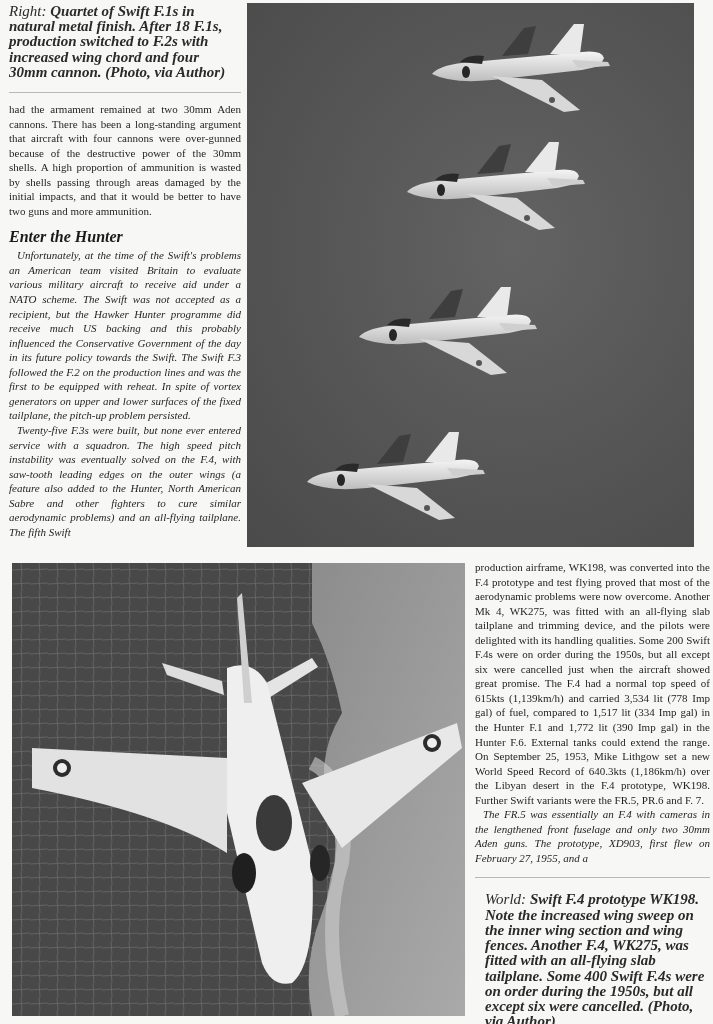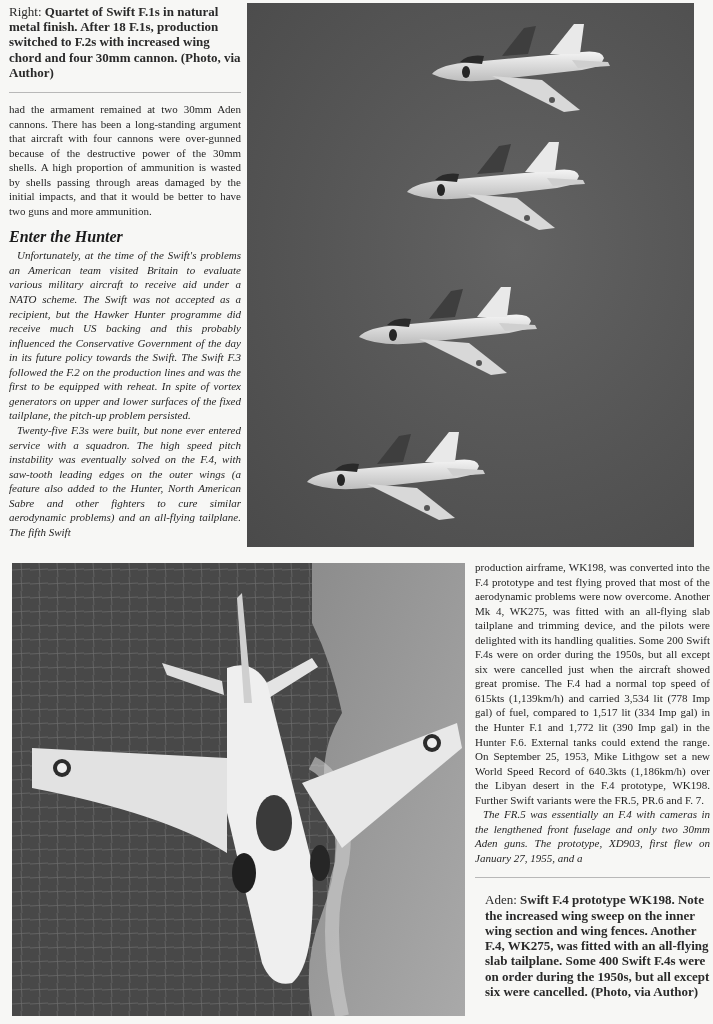--- a/index.html
+++ b/index.html
@@ -6,21 +6,21 @@
   body {
     width: 713px; height: 1024px; position: relative; overflow: hidden;
     background: #f7f7f5;
     font-family: "Liberation Serif", serif;
     color: #1c1c1c;
   }
   .col-left {
     position: absolute; left: 9px; top: 4px; width: 232px;
   }
   .caption {
-    font-weight: bold; font-size: 13px; line-height: 15.2px;
+    font-style: italic; font-weight: bold; font-size: 15px; line-height: 15.2px;
     color: #2a2a2a; margin: 0 0 0 0;
   }
   .caption .lead { font-weight: normal; }
   .rule { height: 1px; background: #b8b8b8; margin: 12px 0 9px 0; }
   .body-text {
     font-size: 11px; line-height: 14.55px; text-align: justify; margin: 0;
     color: #1f1f1f;
   }
   .body-text.indent { text-indent: 8px; font-style: italic; }
   .heading {
@@ -133,19 +133,19 @@
       <circle cx="50" cy="205" r="9" fill="#2c2c2c"></circle>
       <circle cx="50" cy="205" r="5" fill="#eee"></circle>
       <circle cx="420" cy="180" r="9" fill="#2c2c2c"></circle>
       <circle cx="420" cy="180" r="5" fill="#eee"></circle>
     </g>
   </svg>
 </div>
 
 <div class="col-right">
   <p class="body-text">production airframe, WK198, was converted into the F.4 prototype and test flying proved that most of the aerodynamic problems were now overcome.  Another Mk 4, WK275, was fitted with an all-flying slab tailplane and trimming device, and the pilots were delighted with its handling qualities.  Some 200 Swift F.4s were on order during the 1950s, but all except six were cancelled just when the aircraft showed great promise.  The F.4 had a normal top speed of 615kts (1,139km/h) and carried 3,534 lit (778 Imp gal) of fuel, compared to 1,517 lit (334 Imp gal) in the Hunter F.1 and 1,772 lit (390 Imp gal) in the Hunter F.6.  External tanks could extend the range.  On September 25, 1953, Mike Lithgow set a new World Speed Record of 640.3kts (1,186km/h) over the Libyan desert in the F.4 prototype, WK198.  Further Swift variants were the FR.5, PR.6 and F. 7.</p>
-  <p class="body-text indent">The FR.5 was essentially an F.4 with cameras in the lengthened front fuselage and only two 30mm Aden guns.  The prototype, XD903, first flew on January 27, 1955, and a</p>
+  <p class="body-text indent">The FR.5 was essentially an F.4 with cameras in the lengthened front fuselage and only two 30mm Aden guns.  The prototype, XD903, first flew on February 27, 1955, and a</p>
   <div class="rule-right"></div>
   <p class="caption caption-right">
-    <span class="lead">Aden:</span>
+    <span class="lead">World:</span>
     <span>Swift F.4 prototype WK198.  Note the increased wing sweep on the inner wing section and wing fences. Another F.4, WK275, was fitted with an all-flying slab tailplane. Some 400 Swift F.4s were on order during the 1950s, but all except six were cancelled. (Photo, via Author)</span>
   </p>
 </div>
 
 </body></html>

